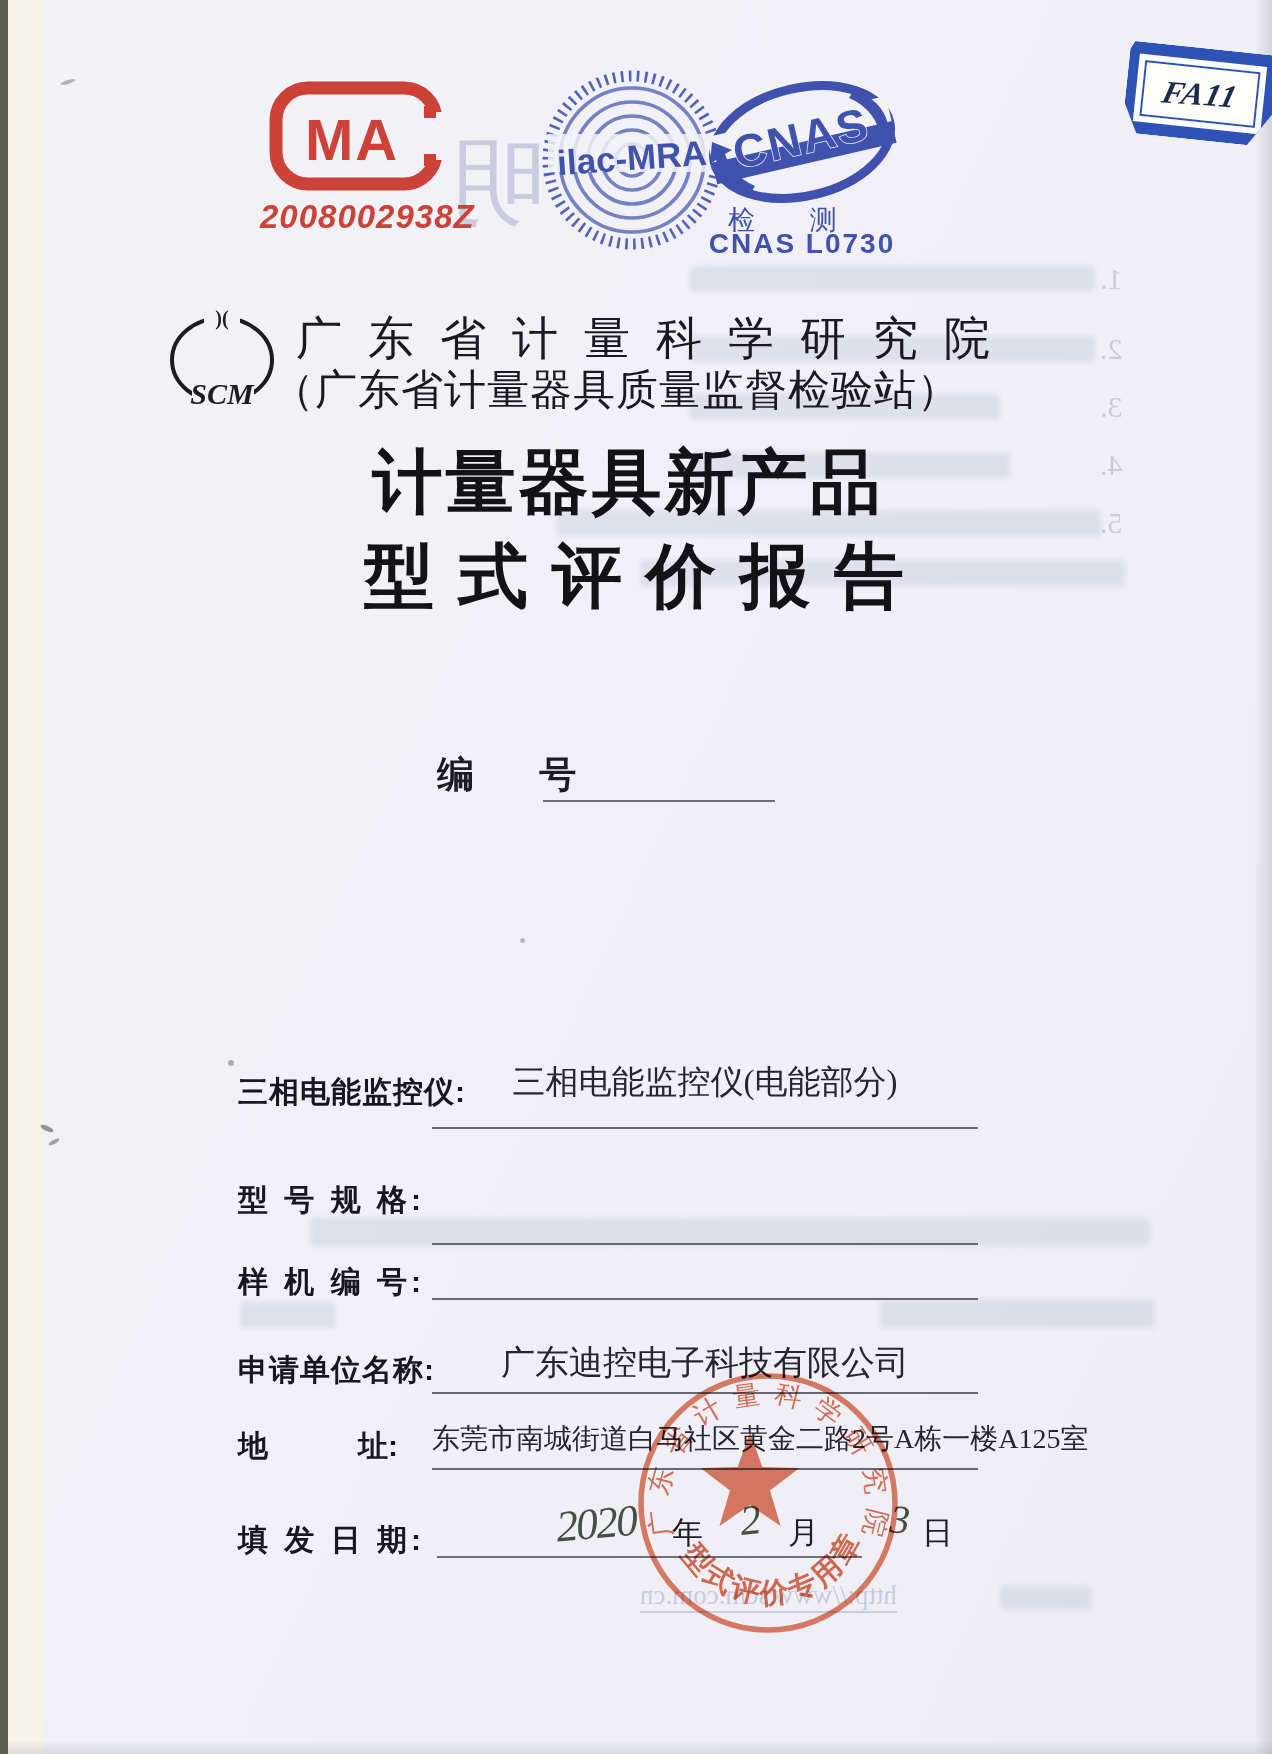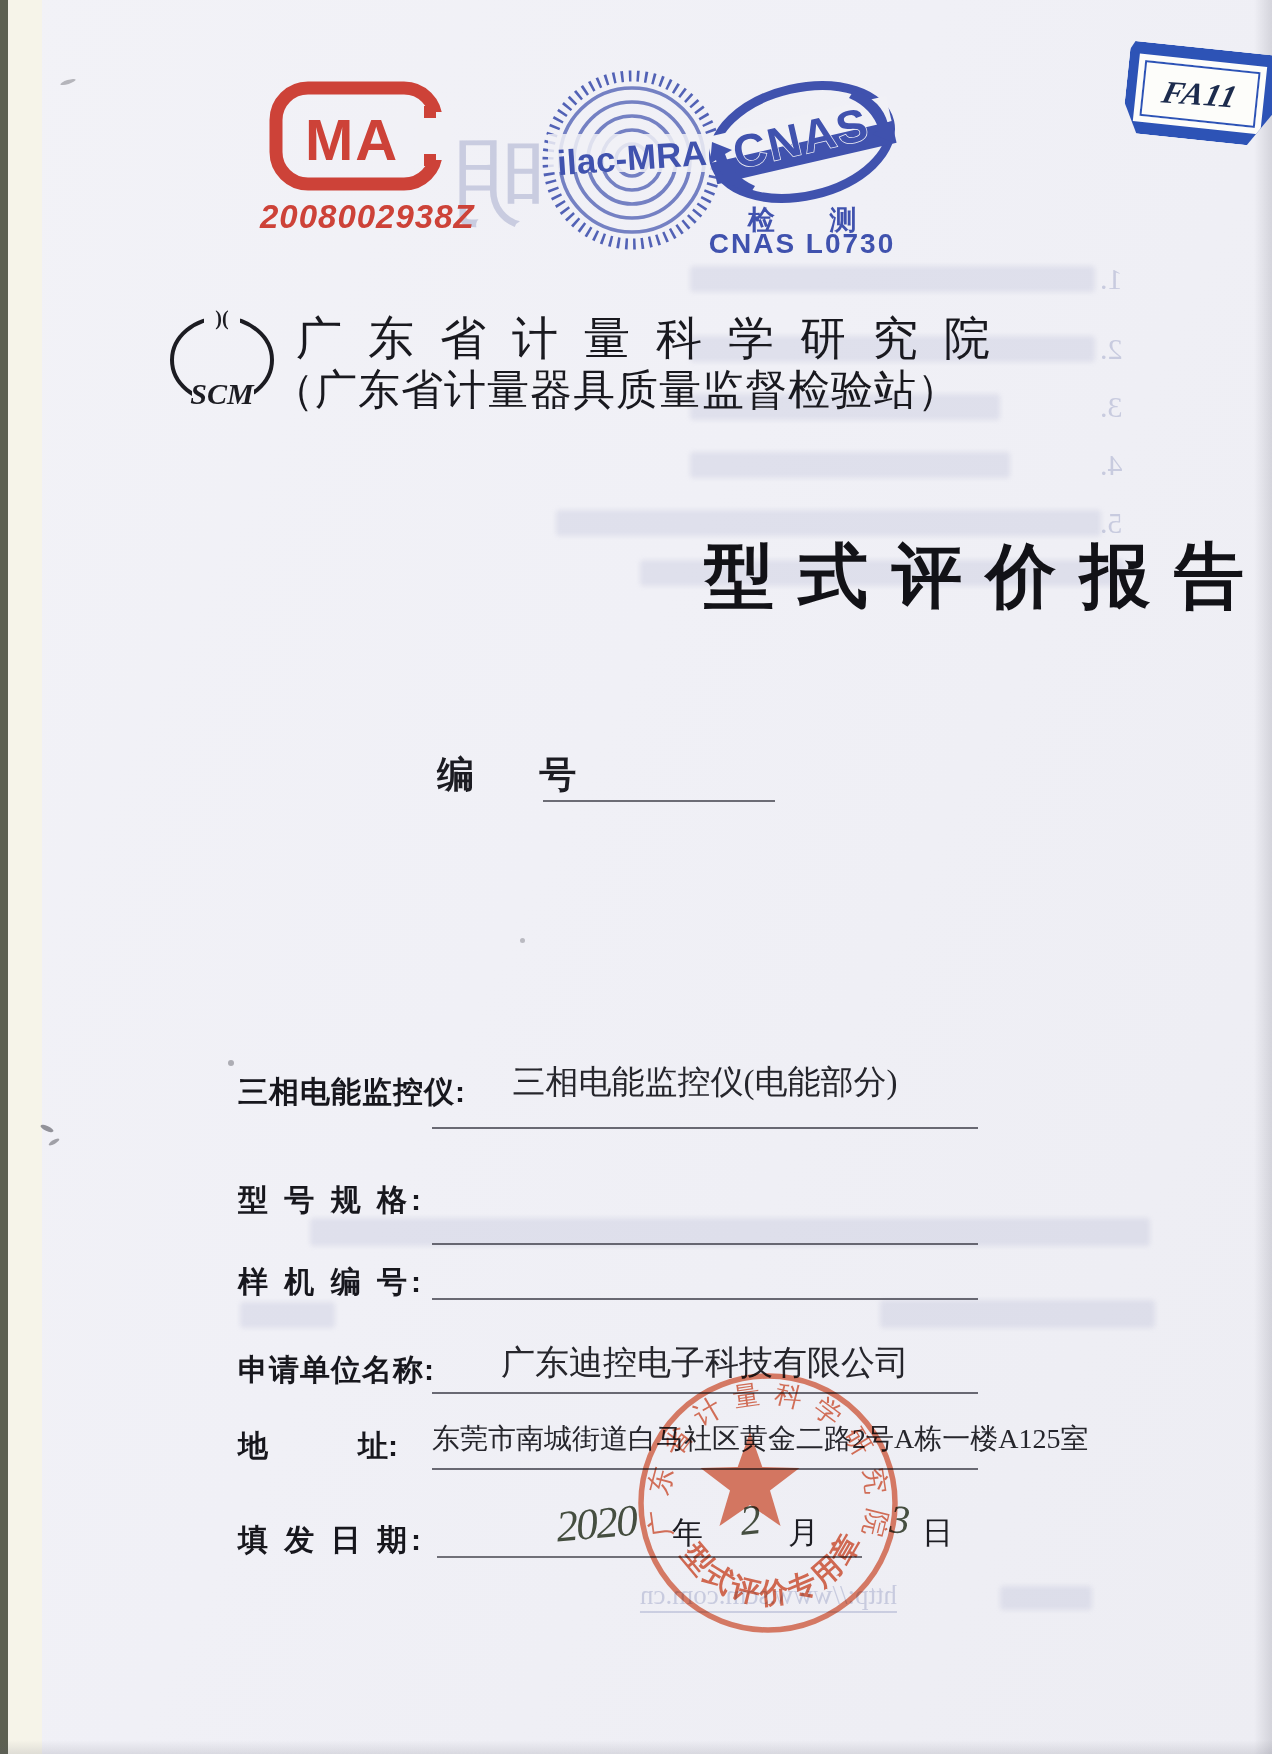--- a/index.html
+++ b/index.html
@@ -100,38 +100,39 @@
     <svg width="196" height="132" viewBox="0 0 196 132">
       <g transform="rotate(-13 98 66)">
         <ellipse cx="98" cy="66" rx="90" ry="54" fill="none" stroke="#4052ae" stroke-width="9"></ellipse>
         <rect x="6" y="40" width="184" height="26" fill="#f1f1f6"></rect>
         <rect x="6" y="66" width="184" height="22" fill="#4052ae"></rect>
         <text x="98" y="78" text-anchor="middle" font-family="Liberation Sans, sans-serif" font-weight="800" font-size="46" letter-spacing="2" fill="#4052ae" stroke="#f1f1f6" stroke-width="1.4" paint-order="stroke">CNAS</text>
       </g>
       <path d="M150 14 q28 10 34 34 l6 -4 l-2 22 l-20 -8 l7 -4 q-7 -22 -30 -32 z" fill="#4052ae"></path>
       <path d="M46 118 q-28 -10 -34 -34 l-6 4 l2 -22 l20 8 l-7 4 q7 22 30 32 z" fill="#4052ae"></path>
     </svg>
-    <div class="abs serif" style="left:0;top:126px;width:196px;text-align:center;font-size:27px;font-weight:700;color:#4052ae;letter-spacing:24px;text-indent:24px;">检 测</div>
+    <div class="abs serif" style="left:0;top:126px;width:196px;text-align:left;font-size:27px;font-weight:400;color:#4052ae;letter-spacing:24px;text-indent:24px;">检 测</div>
     <div class="abs sans" style="left:0;top:152px;width:196px;text-align:center;font-size:28px;font-weight:700;color:#4052ae;letter-spacing:2px;">CNAS L0730</div>
   </div>
 
   <div class="abs" style="left:166px;top:308px;width:112px;height:100px;">
     <svg width="112" height="100" viewBox="0 0 112 100">
       <ellipse cx="56" cy="52" rx="50" ry="42" fill="none" stroke="#1c1c22" stroke-width="4"></ellipse>
       <rect x="38" y="4" width="36" height="14" fill="#f1f1f6"></rect>
       <text x="56" y="17" text-anchor="middle" font-family="Liberation Serif, serif" font-weight="700" font-size="20" fill="#1c1c22">)(</text>
       <rect x="26" y="74" width="62" height="24" fill="#f1f1f6"></rect>
       <text x="56" y="96" text-anchor="middle" font-family="Liberation Serif, serif" font-style="italic" font-weight="700" font-size="30" fill="#1c1c22">SCM</text>
     </svg>
   </div>
 
   <div class="abs serif" style="left:296px;top:308px;font-size:46px;font-weight:500;letter-spacing:26px;white-space:nowrap;color:#19191f;">广东省计量科学研究院</div>
   <div class="abs serif" style="left:272px;top:362px;font-size:42px;font-weight:500;letter-spacing:1px;white-space:nowrap;color:#19191f;">（广东省计量器具质量监督检验站）</div>
 
-  <div class="abs serif" style="left:0;top:530px;width:1268px;text-align:right;font-size:70px;font-weight:600;letter-spacing:24px;text-indent:24px;color:#121217;">型式评价报告</div>
+  <div class="abs serif" style="left:0;top:436px;width:1256px;text-align:center;font-size:70px;font-weight:600;letter-spacing:3px;color:#121217;">计量器具新产品</div>
+  <div class="abs serif" style="left:0;top:530px;width:1268px;text-align:center;font-size:70px;font-weight:600;letter-spacing:24px;text-indent:24px;color:#121217;">型式评价报告</div>
 
   <div class="abs serif" style="left:437px;top:750px;font-size:37px;font-weight:600;letter-spacing:28px;white-space:nowrap;">编 号</div>
   <div class="abs" style="left:543px;top:800px;width:232px;height:2px;background:#4b4b55;opacity:.8;"></div>
 
   <div class="abs lbl" style="left:238px;top:1072px;letter-spacing:1px;">三相电能监控仪:</div>
   <div class="abs val vbox" style="top:1060px;">三相电能监控仪(电能部分)</div>
   <div class="abs uline" style="top:1127px;"></div>
 
   <div class="abs lbl" style="left:238px;top:1180px;letter-spacing:4px;">型 号 规 格:</div>
   <div class="abs uline" style="top:1243px;"></div>

